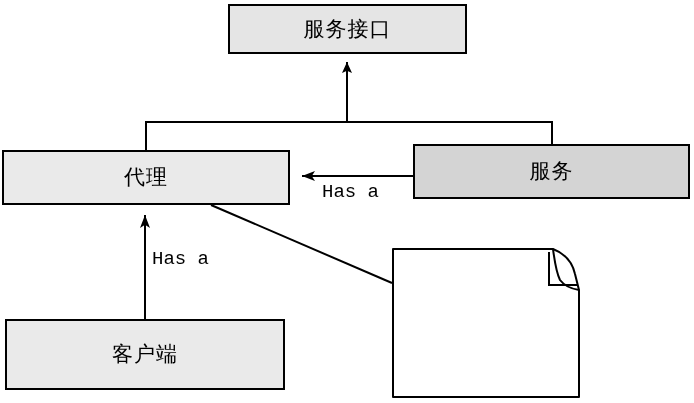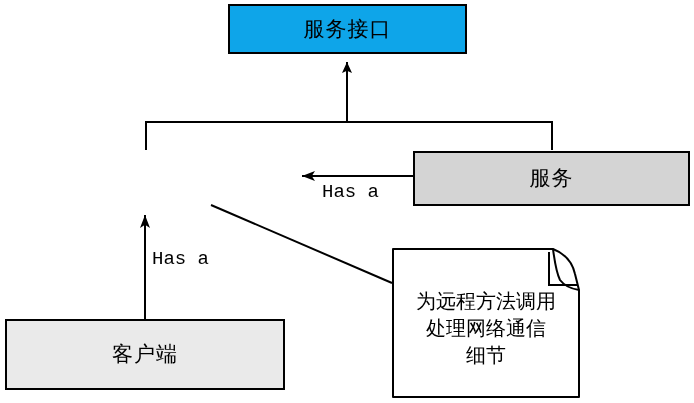--- a/index.html
+++ b/index.html
@@ -99,35 +99,33 @@
     </g>
 
     
     <g>
       <path d="M 393 249 L 553 249 Q 571 256 575 274 Q 578 286 579 290 L 579 397 L 393 397 Z" fill="#ffffff" stroke="#000000" stroke-width="2" stroke-linejoin="round"></path>
       <path d="M 553 249 Q 556 272 560 280 Q 566 288 579 290" fill="none" stroke="#000000" stroke-width="2"></path>
       <path d="M 549 252 L 549 285 L 578 285" fill="none" stroke="#000000" stroke-width="2"></path>
     </g>
   </svg>
 
-  <div class="node-box" style="left:228px; top:4px; width:239px; height:50px; background:#0ea5e9;">
+  <div class="node-box" style="left:228px; top:4px; width:239px; height:50px; background:#e5e5e5;">
     <span class="node-label">服务接口</span>
   </div>
 
+  <div class="node-box" style="left:2px; top:150px; width:288px; height:55px; background:#eaeaea;">
+    <span class="node-label">代理</span>
+  </div>
 
-  <div class="node-box" style="left:413px; top:151px; width:277px; height:55px; background:#d4d4d4;">
+  <div class="node-box" style="left:413px; top:144px; width:277px; height:55px; background:#d4d4d4;">
     <span class="node-label">服务</span>
   </div>
 
   <div class="node-box" style="left:5px; top:319px; width:280px; height:71px; background:#eaeaea;">
     <span class="node-label">客户端</span>
   </div>
 
-  <div id="note-text">
-    <div>为远程方法调用</div>
-    <div>处理网络通信</div>
-    <div>细节</div>
-  </div>
 
   <span class="edge-label" style="left:322px; top:183px;">Has a</span>
   <span class="edge-label" style="left:152px; top:250px;">Has a</span>
 
 </div>
 
 </body></html>

